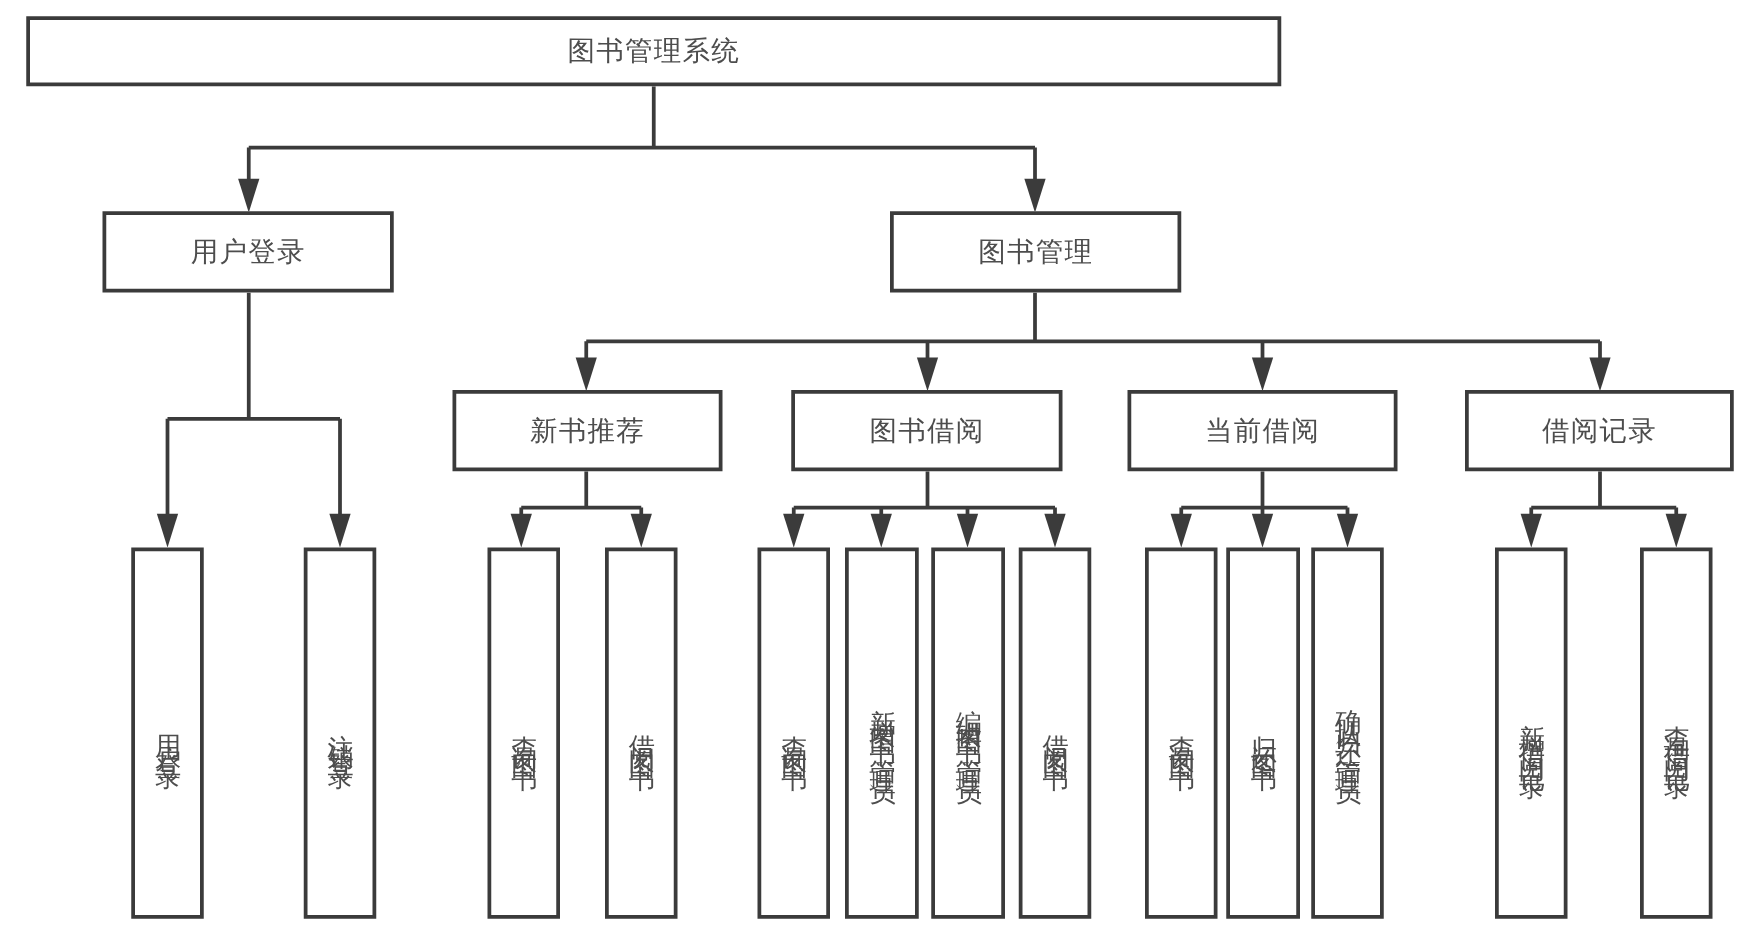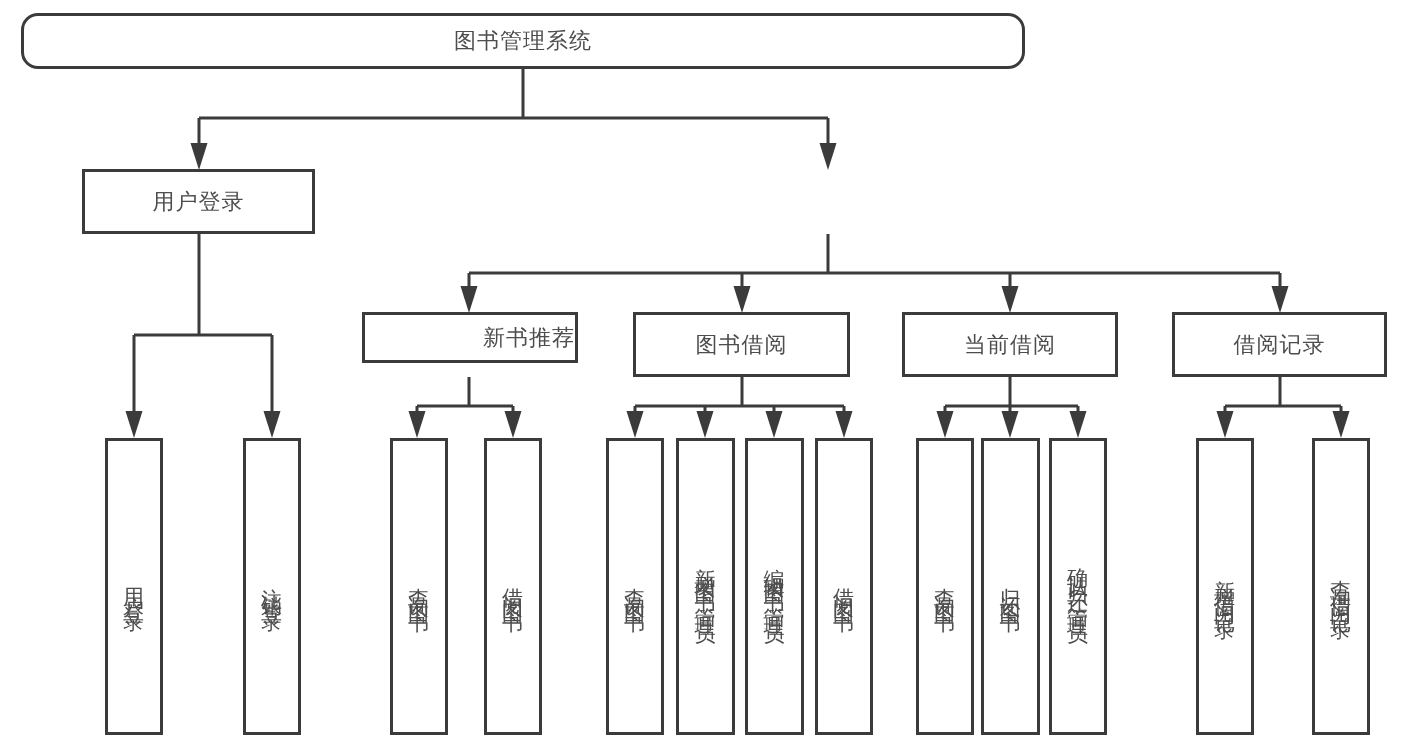--- a/index.html
+++ b/index.html
@@ -109,29 +109,32 @@
       <polygon points="1069.5,411 1086.5,411 1078,438"></polygon>
     </g>
 
     <g>
       <path d="M1280 377 V406 M1225 406 H1341 M1225 406 V415 M1341 406 V415"></path>
       <polygon points="1216.5,411 1233.5,411 1225,438"></polygon>
       <polygon points="1332.5,411 1349.5,411 1341,438"></polygon>
     </g>
   </svg>
 
-  <div class="node" style="left:21px; top:13px; width:1004px; height:56px;border-radius:17px;">
+  <div class="node" style="left:21px; top:13px; width:1004px; height:56px;">
     <span>图书管理系统</span>
   </div>
 
   <div class="node" style="left:82px; top:169px; width:233px; height:65px;">
     <span>用户登录</span>
   </div>
+  <div class="node" style="left:712px; top:169px; width:233px; height:65px;">
+    <span>图书管理</span>
+  </div>
 
-  <div class="node" style="left:362px; top:312px; width:216px; height:51px;justify-content:flex-end;">
+  <div class="node" style="left:362px; top:312px; width:216px; height:65px;">
     <span>新书推荐</span>
   </div>
   <div class="node" style="left:633px; top:312px; width:217px; height:65px;">
     <span>图书借阅</span>
   </div>
   <div class="node" style="left:902px; top:312px; width:216px; height:65px;">
     <span>当前借阅</span>
   </div>
   <div class="node" style="left:1172px; top:312px; width:215px; height:65px;">
     <span>借阅记录</span>

